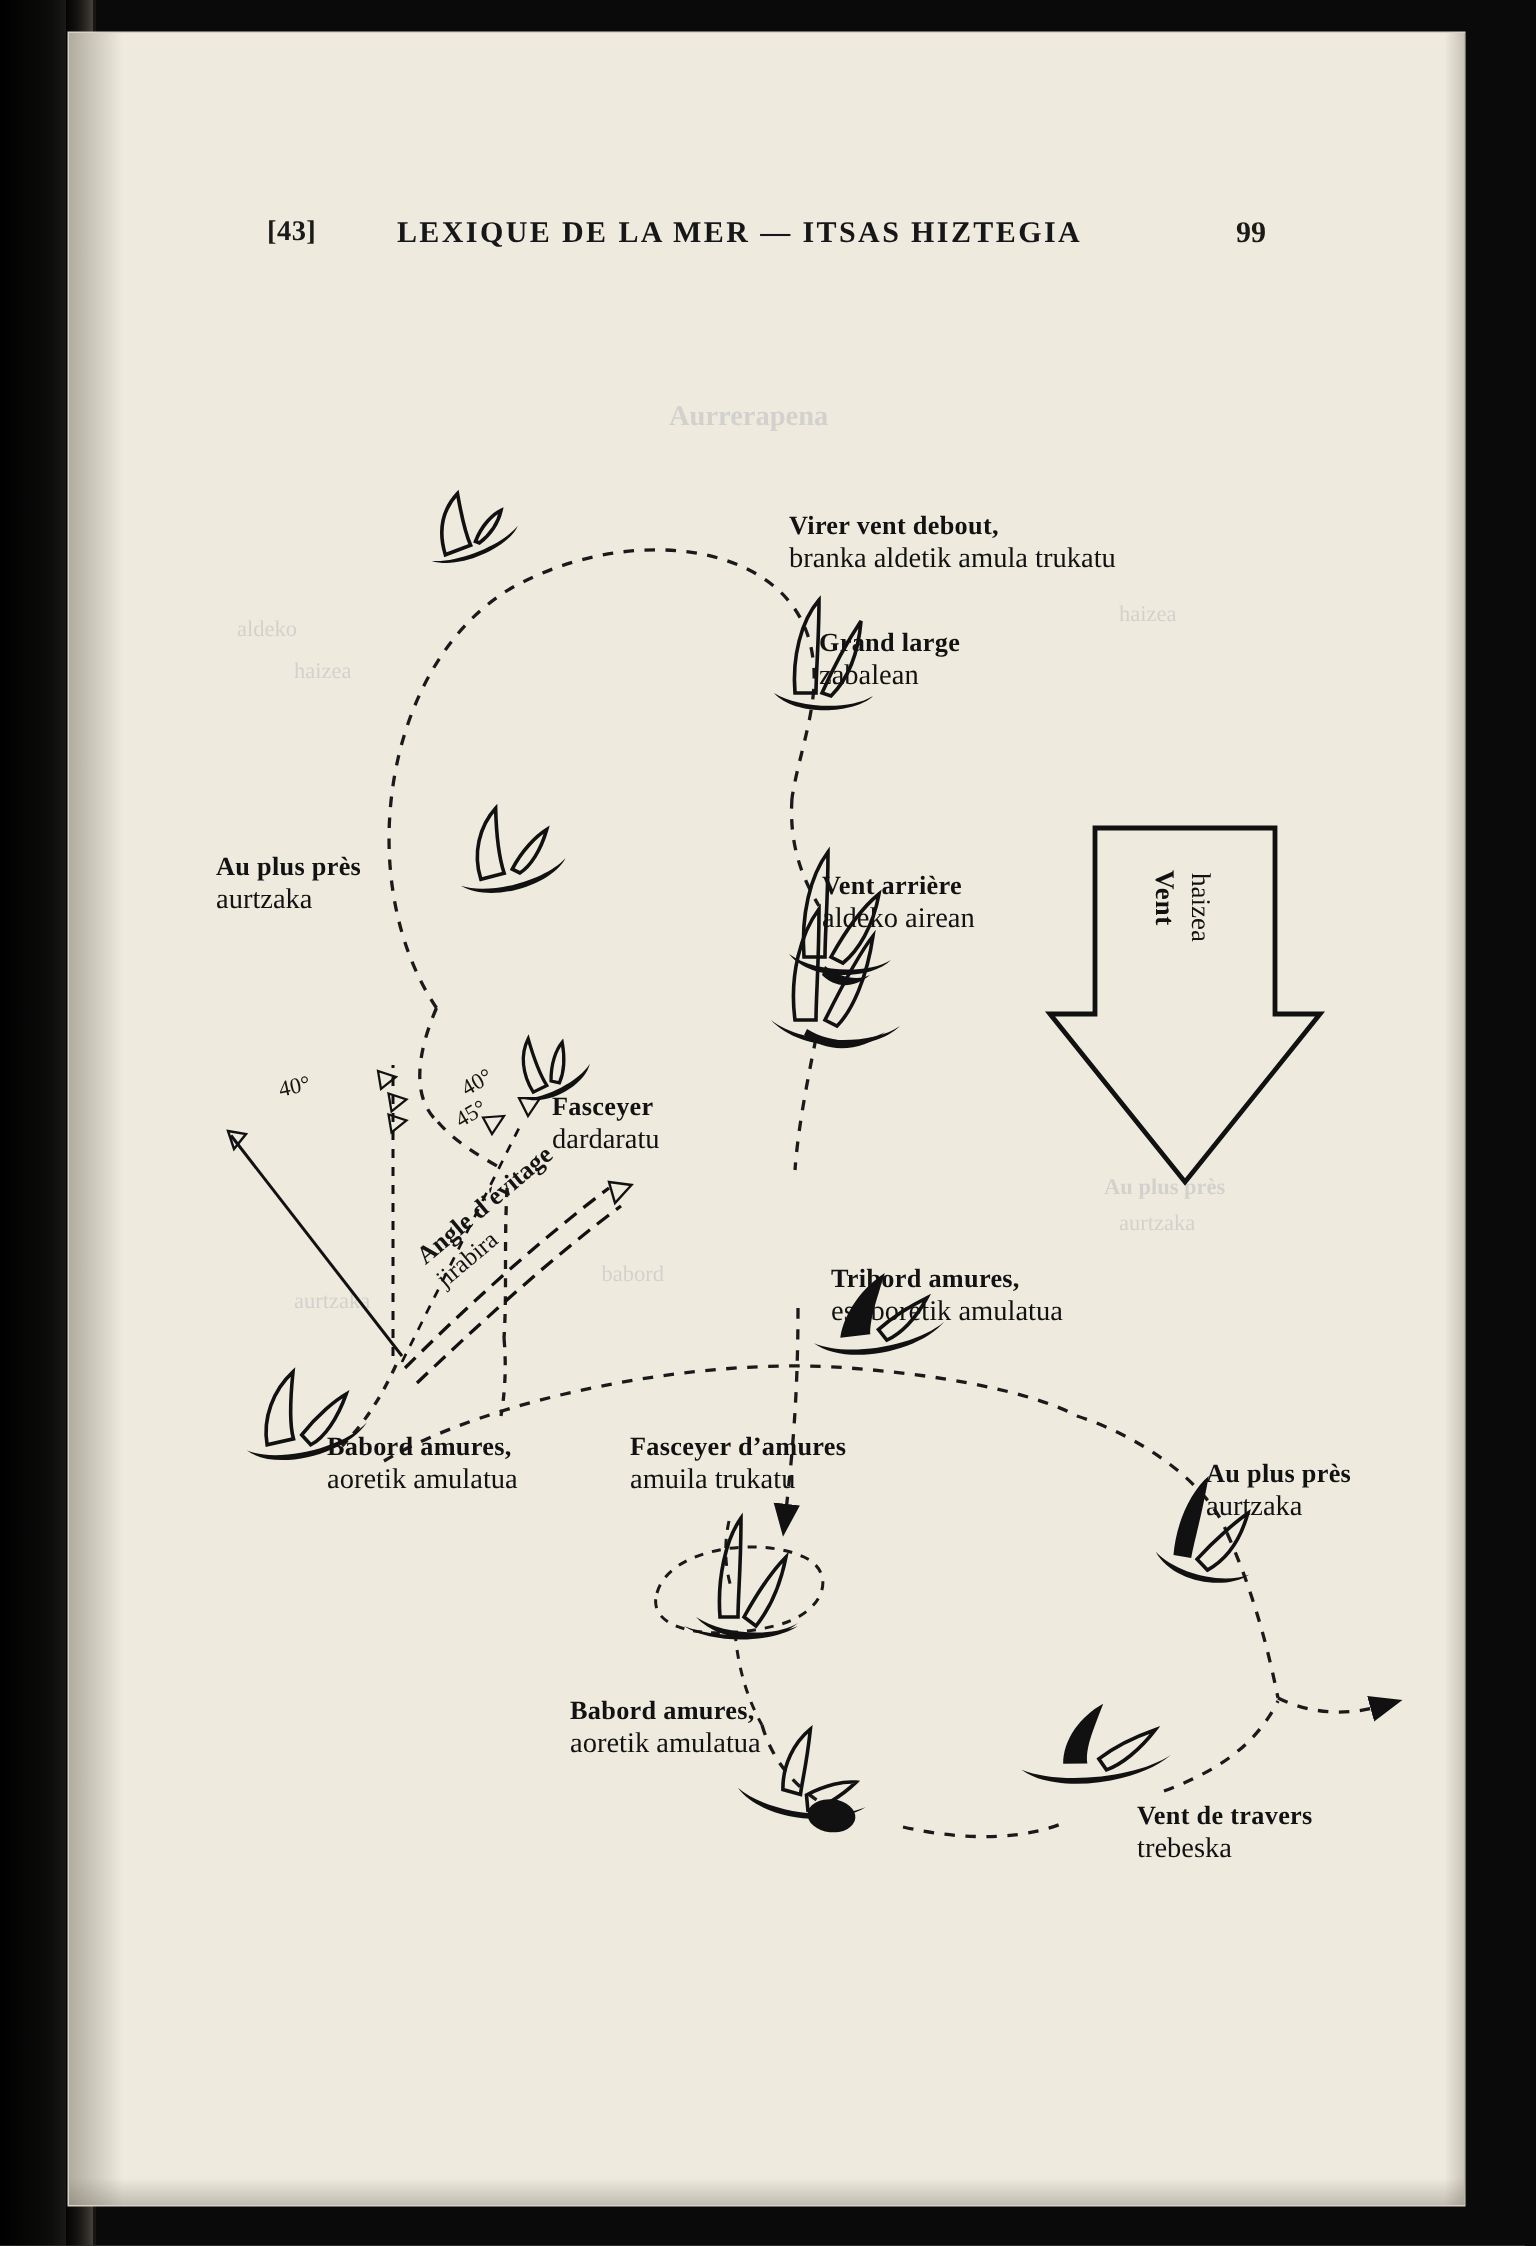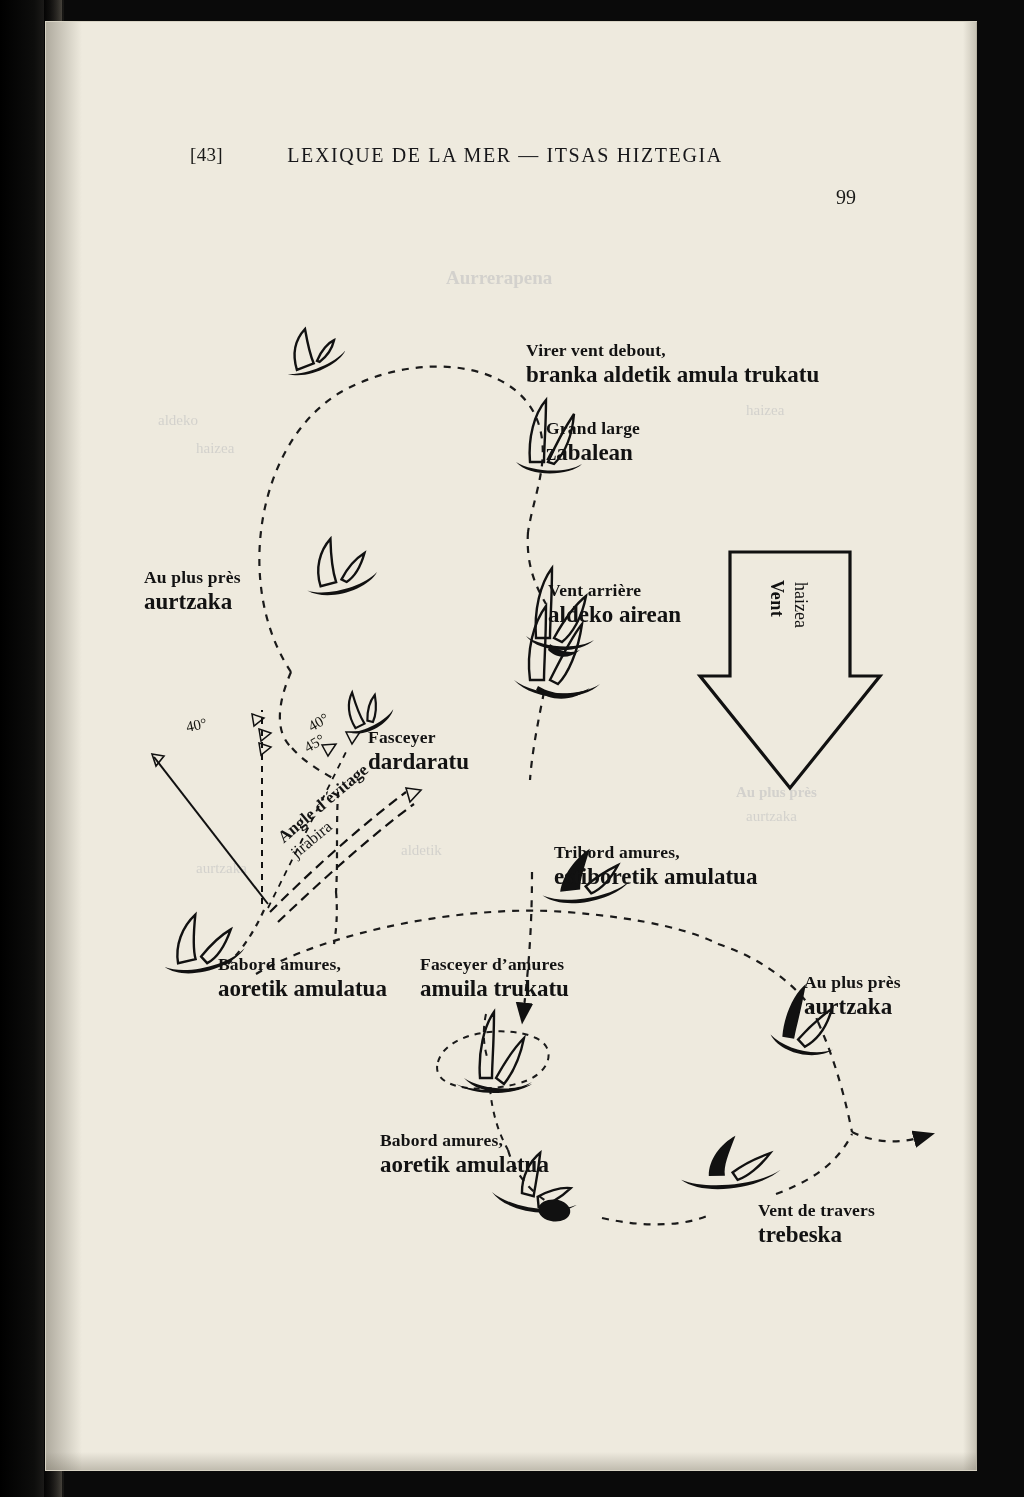--- a/index.html
+++ b/index.html
@@ -60,23 +60,24 @@
   .page-bottom-shade {
     position: absolute;
     left: 0; bottom: 0; width: 100%; height: 18px;
     background: linear-gradient(180deg, rgba(238,234,222,0), rgba(110,104,90,0.35));
     pointer-events: none;
   }
 
   
   .runhead {
     position: absolute;
-    left: 12px; top: 122px;
+    left: 0; top: 122px;
     width: 930px;
     height: 26px;
+    font-weight: bold;
   }
   .runhead .folio-left {
     position: absolute;
     left: 132px; top: 0;
     font-size: 19px;
     color: #1a1a18;
     letter-spacing: 0.3px;
   }
   .runhead .title {
     position: absolute;
@@ -85,21 +86,20 @@
     text-align: center;
     font-size: 20px;
     letter-spacing: 1.6px;
     color: #17171a;
   }
   .runhead .folio-right {
     position: absolute;
     right: 132px; top: 0;
     font-size: 20px;
     color: #1a1a18;
-    margin-top: 42px;
   }
 
   
   .figure {
     position: absolute;
     left: 0; top: 210px;
     width: 752px;
     height: 1040px;
   }
   .figure svg {
@@ -114,22 +114,22 @@
     line-height: 1.22;
     white-space: nowrap;
   }
   .lbl .fr {
     font-weight: bold;
     font-size: 17.5px;
     letter-spacing: 0.2px;
     display: block;
   }
   .lbl .eu {
-    font-weight: bold;
-    font-size: 23px;
+    font-weight: normal;
+    font-size: 19px;
     display: block;
   }
 
   
   .rot-angle {
     position: absolute;
     font-size: 17px;
     font-weight: bold;
     color: #141414;
     white-space: nowrap;
@@ -183,21 +183,21 @@
   <div class="page-bottom-shade"></div>
 
   <div class="ghost b" style="left:400px;top:245px;font-size:19px;text-align:right;">Aurrerapena</div>
   <div class="ghost" style="left:112px;top:390px;">aldeko</div>
   <div class="ghost" style="left:150px;top:418px;">haizea</div>
   <div class="ghost" style="left:700px;top:380px;">haizea</div>
   <div class="ghost" style="left:755px;top:612px;">haizea</div>
   <div class="ghost b" style="left:690px;top:762px;">Au plus près</div>
   <div class="ghost" style="left:700px;top:786px;">aurtzaka</div>
   <div class="ghost" style="left:150px;top:838px;">aurtzaka</div>
-  <div class="ghost" style="left:355px;top:820px;">aldetik</div>
+  <div class="ghost" style="left:355px;top:820px;">babord</div>
 
   <div class="runhead">
     <div class="folio-left">[43]</div>
     <div class="title">LEXIQUE  DE  LA  MER  —  ITSAS  HIZTEGIA</div>
     <div class="folio-right">99</div>
   </div>
 
   <div class="figure">
 
     <svg width="930" height="1040" viewBox="0 0 930 1040">

